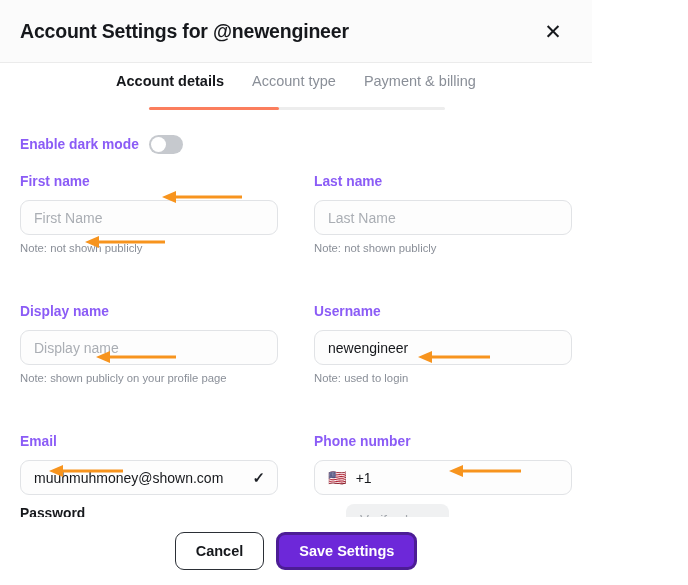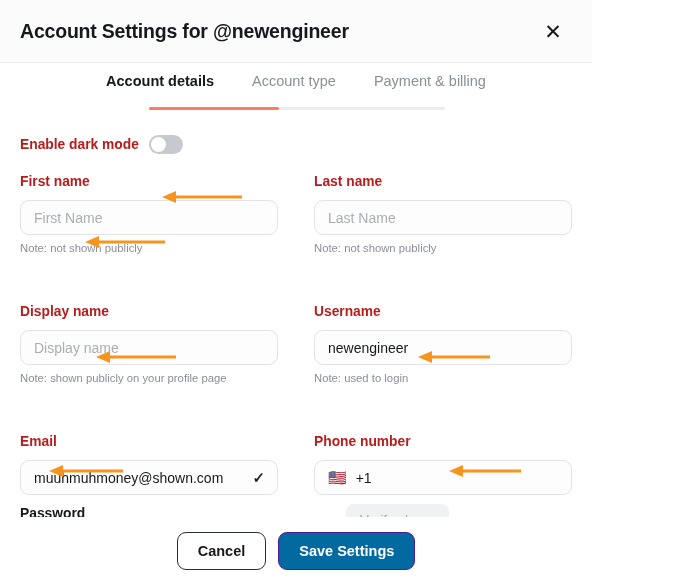--- a/index.html
+++ b/index.html
@@ -62,21 +62,21 @@
     position: relative;
     min-height: 47px;
     height: 47px;
     background: #ffffff;
     z-index: 3;
   }
   .tabs {
     display: flex;
     justify-content: center;
     align-items: flex-end;
-    gap: 10px;
+    gap: 0;
     padding-top: 10px;
   }
   .tab {
     font-size: 14.5px;
     color: #8a8f98;
     padding: 0 14px 9px 14px;
     cursor: pointer;
     white-space: nowrap;
     background: none;
     border: none;
@@ -116,21 +116,21 @@
   .darkmode-row {
     display: flex;
     align-items: center;
     gap: 10px;
     padding-top: 19px;
     height: 50px;
   }
   .field-label {
     font-size: 13.8px;
     font-weight: bold;
-    color: #b91c1c;
+    color: #8b5cf6;
     white-space: nowrap;
   }
 
   .toggle {
     width: 34px;
     height: 19px;
     border-radius: 10px;
     background: #c6c9ce;
     position: relative;
     cursor: pointer;
@@ -236,22 +236,22 @@
     cursor: pointer;
     font-family: "Liberation Sans", sans-serif;
     padding: 0 20px;
   }
   .btn-cancel {
     background: #ffffff;
     border: 1px solid #2b2f36;
     color: #16181c;
   }
   .btn-save {
-    background: #0369a1;
-    border: 1px solid #4c1d95;
+    background: #6d28d9;
+    border: 3px solid #4c1d95;
     color: #ffffff;
   }
 
   
   .arrow {
     position: absolute;
     height: 14px;
     pointer-events: none;
     z-index: 10;
   }

